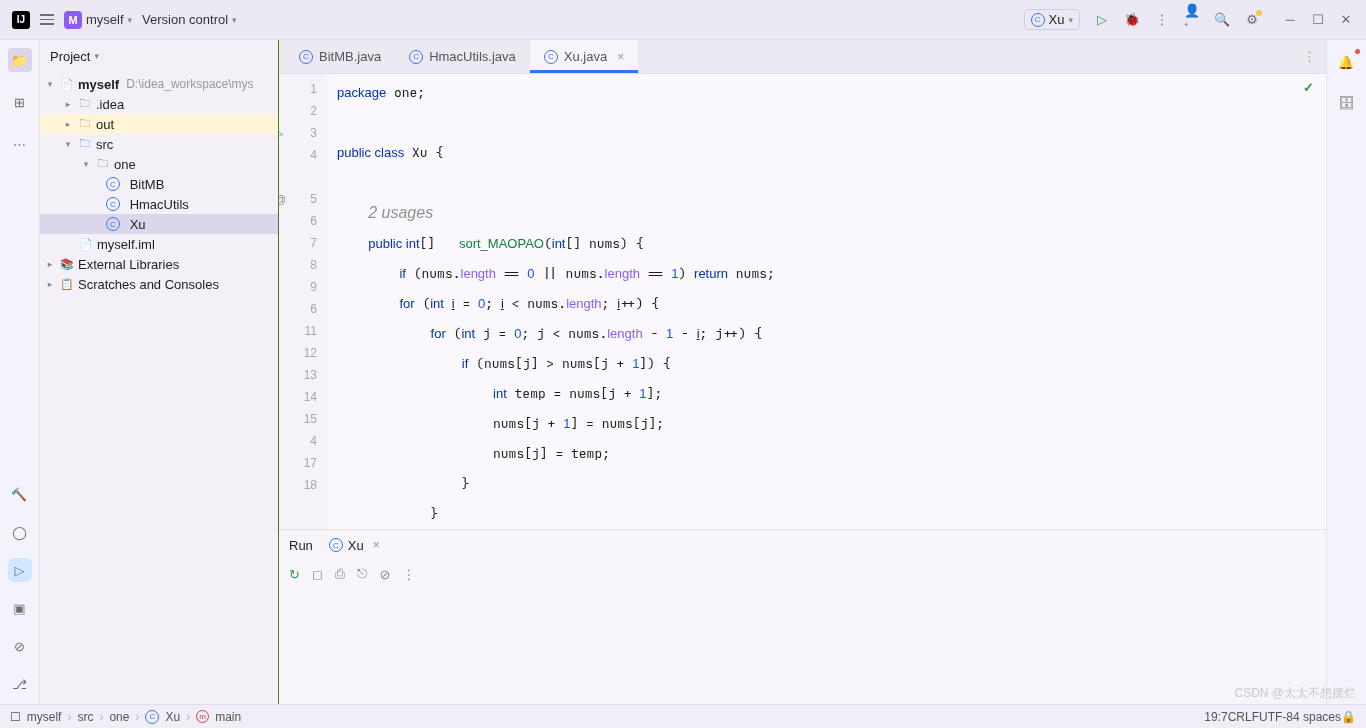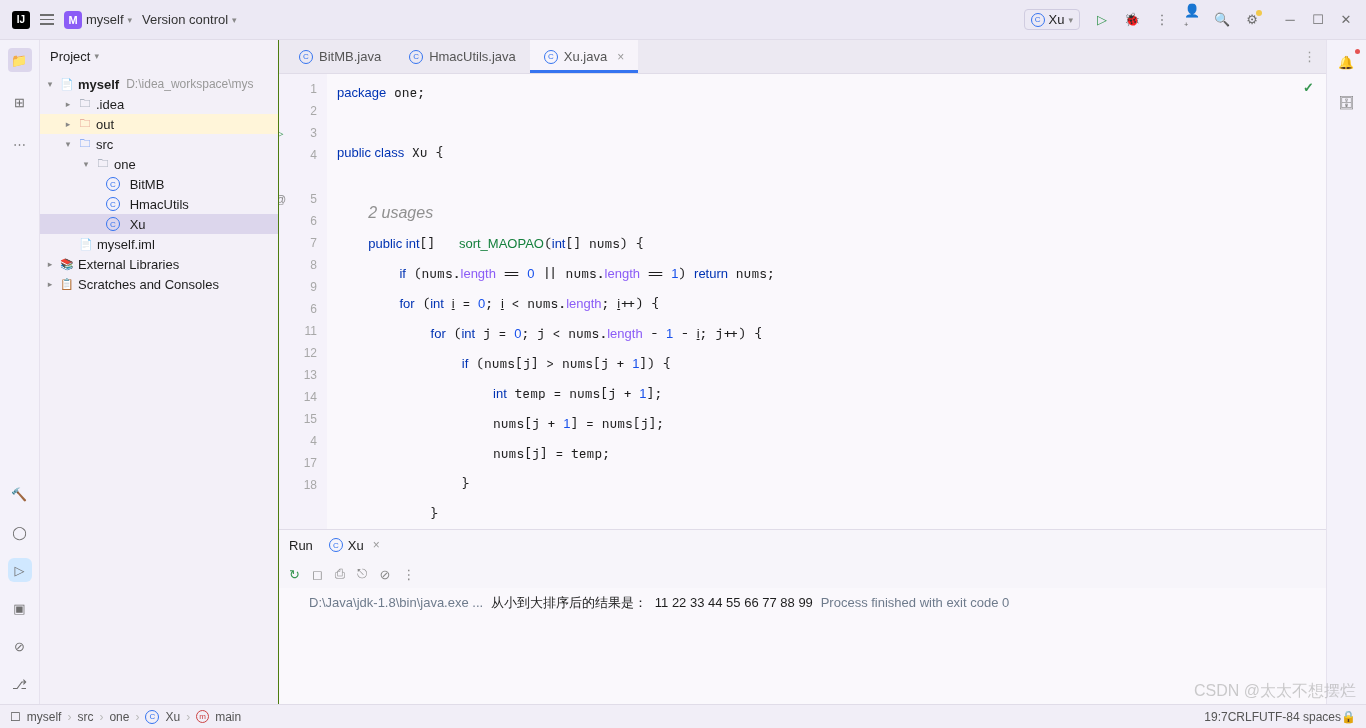--- a/index.html
+++ b/index.html
@@ -63,21 +63,21 @@
 .bp-tabs { height: 30px; display: flex; align-items: center; padding: 0 10px; gap: 16px; }
 .bp-tab { display: flex; align-items: center; gap: 5px; cursor: pointer; }
 .bp-tab.active-run { font-weight: 500; }
 .bp-toolbar { height: 28px; display: flex; align-items: center; padding: 0 10px; gap: 12px; color: #888; }
 .console { flex: 1; padding: 4px 30px; font-family: "JetBrains Mono", Consolas, monospace; font-size: 13px; line-height: 22px; background: #faf8fc; }
 .console .cmd { color: #6e7b8c; }
 .status-bar { height: 24px; background: #f1eef7; border-top: 1px solid #e0dce8; display: flex; align-items: center; padding: 0 10px; font-size: 12px; color: #555; gap: 6px; }
 .sb-right { margin-left: auto; display: flex; }
 .crumb-sep { color: #bbb; }
 .m-circle { width: 13px; height: 13px; border: 1.5px solid #c44; border-radius: 50%; font-size: 8px; color: #c44; display: inline-flex; align-items: center; justify-content: center; }
-.watermark { position: absolute; right: 10px; bottom: 26px; color: #aaa; font-size: 16px; opacity: .6; }
+.watermark { position: absolute; right: 10px; bottom: 26px; color: #aaa; font-size: 12px; opacity: .6; }
 .run-panel-hl { background: #d0e8ff; border-radius: 6px; }
 </style>
 </head>
 <body>
 
 <div class="titlebar">
   <div class="tb-left">
     <div class="ij-logo">IJ</div>
     <div class="hamburger">
         <span></span>
@@ -255,25 +255,20 @@
         </div>
       </div>
       <div class="bp-toolbar">
         <span style="color:#369650">↻</span>
         <span>◻</span>
         <span>⎙</span>
         <span>⎋</span>
         <span>⊘</span>
         <span>⋮</span>
       </div>
-      <div class="console">
-<span class="cmd">D:\Java\jdk-1.8\bin\java.exe ...</span>
-<span>从小到大排序后的结果是：</span>
-<span>11 22 33 44 55 66 77 88 99</span>
-<span class="cmd">Process finished with exit code 0</span></div>
     </div>
   </div>
 
   <div class="right-rail">
     <div class="rail-icon bell-dot" style="position:relative">🔔</div>
     <div class="rail-icon">🗄</div>
   </div>
 </div>
 
 <div class="status-bar">

